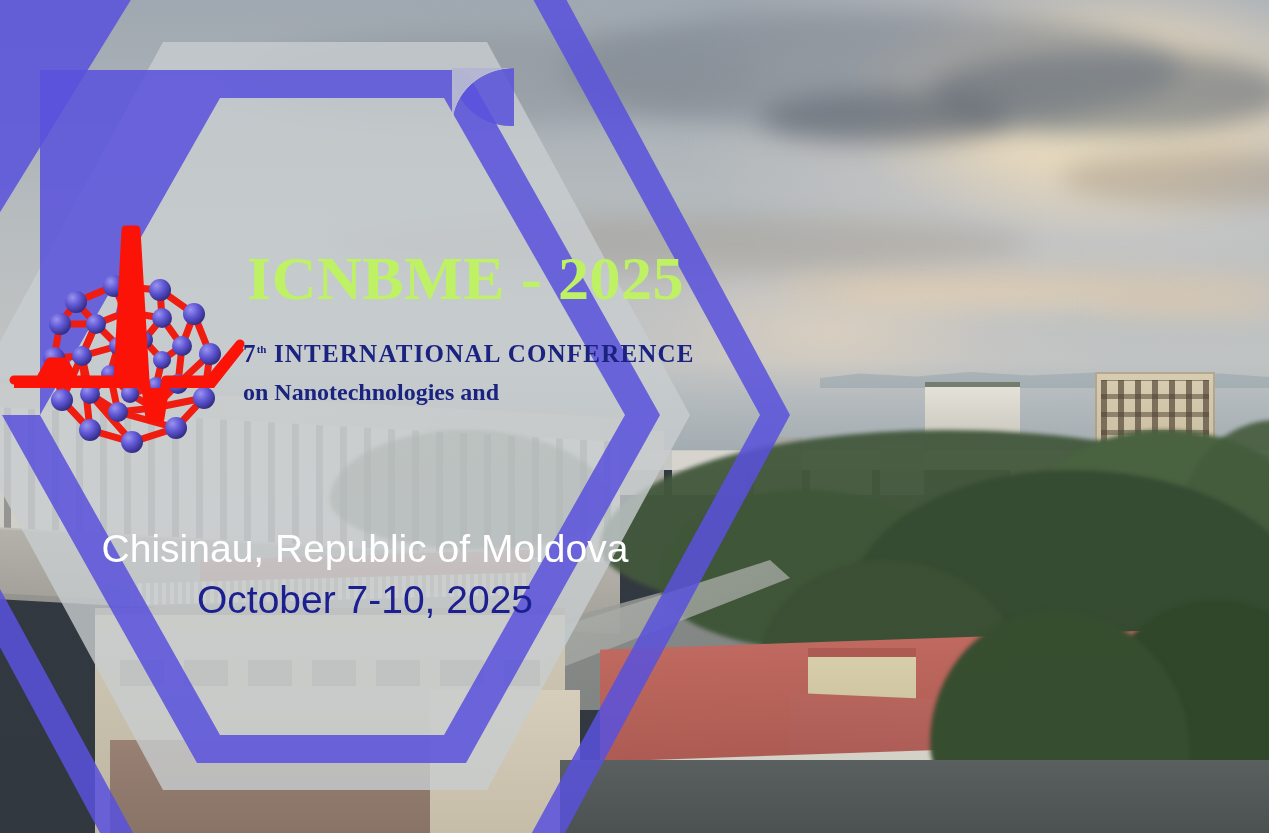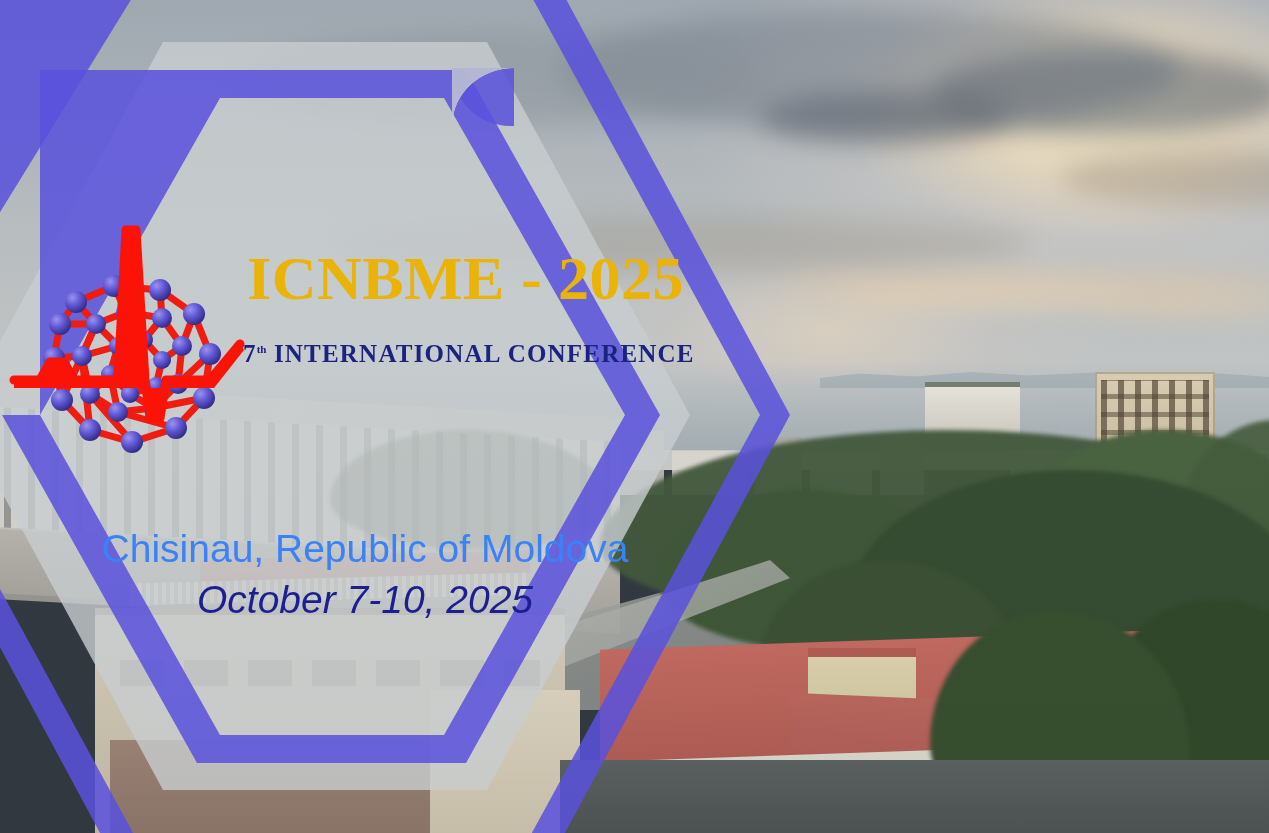--- a/index.html
+++ b/index.html
@@ -238,46 +238,46 @@
   .logo {
     position:absolute; left:14px; top:228px; width:230px; height:245px;
   }
   .logo svg { width:100%; height:100%; overflow:visible; }
 
   
   .title {
     position:absolute; left:247px; top:243px;
     font-family:"Liberation Serif", serif;
     font-weight:700; font-size:62px; letter-spacing:.5px;
-    color:#eab308; white-space:nowrap;
+    color:#bef264; white-space:nowrap;
   }
   .subtitle {
     position:absolute; left:243px; top:340px;
     font-family:"Liberation Serif", serif;
     font-weight:700; font-size:25px; letter-spacing:1.2px;
     color:#1a2480; white-space:nowrap;
   }
   .subtitle .ord { font-size:11px; vertical-align:super; letter-spacing:0; }
   .subtitle-2 {
     position:absolute; left:243px; top:377px;
     font-family:"Liberation Serif", serif;
     font-weight:700; font-size:24px; line-height:30px;
     color:#1a2480; white-space:nowrap;
   }
   .place {
     position:absolute; left:100px; top:527px; width:530px;
     text-align:center;
     font-family:"Liberation Sans", sans-serif;
-    font-weight:400; font-size:39px; color:#3b82f6; white-space:nowrap;
+    font-weight:400; font-size:39px; color:#ffffff; white-space:nowrap;
   }
   .dates {
     position:absolute; left:100px; top:578px; width:530px;
     text-align:center;
     font-family:"Liberation Sans", sans-serif;
-    font-weight:400; font-size:39px; color:#1b1f8f; white-space:nowrap;font-style:italic;
+    font-weight:400; font-size:39px; color:#1b1f8f; white-space:nowrap;
   }
 </style>
 </head>
 <body>
 
 <div id="banner">
 
   <div class="photo">
     <div class="sky"></div>
     <div class="cloudband cb1"></div>
@@ -424,19 +424,20 @@
     </svg>
   </div>
 
   <div class="title">ICNBME - 2025</div>
 
   <div class="subtitle">
     <span>7</span><span class="ord">th</span><span> INTERNATIONAL CONFERENCE</span>
   </div>
 
   <div class="subtitle-2">
+    <div>on Nanotechnologies and</div>
   </div>
 
   <div class="place">Chisinau, Republic of Moldova</div>
 
   <div class="dates">October 7-10, 2025</div>
 
 </div>
 
 </body></html>

